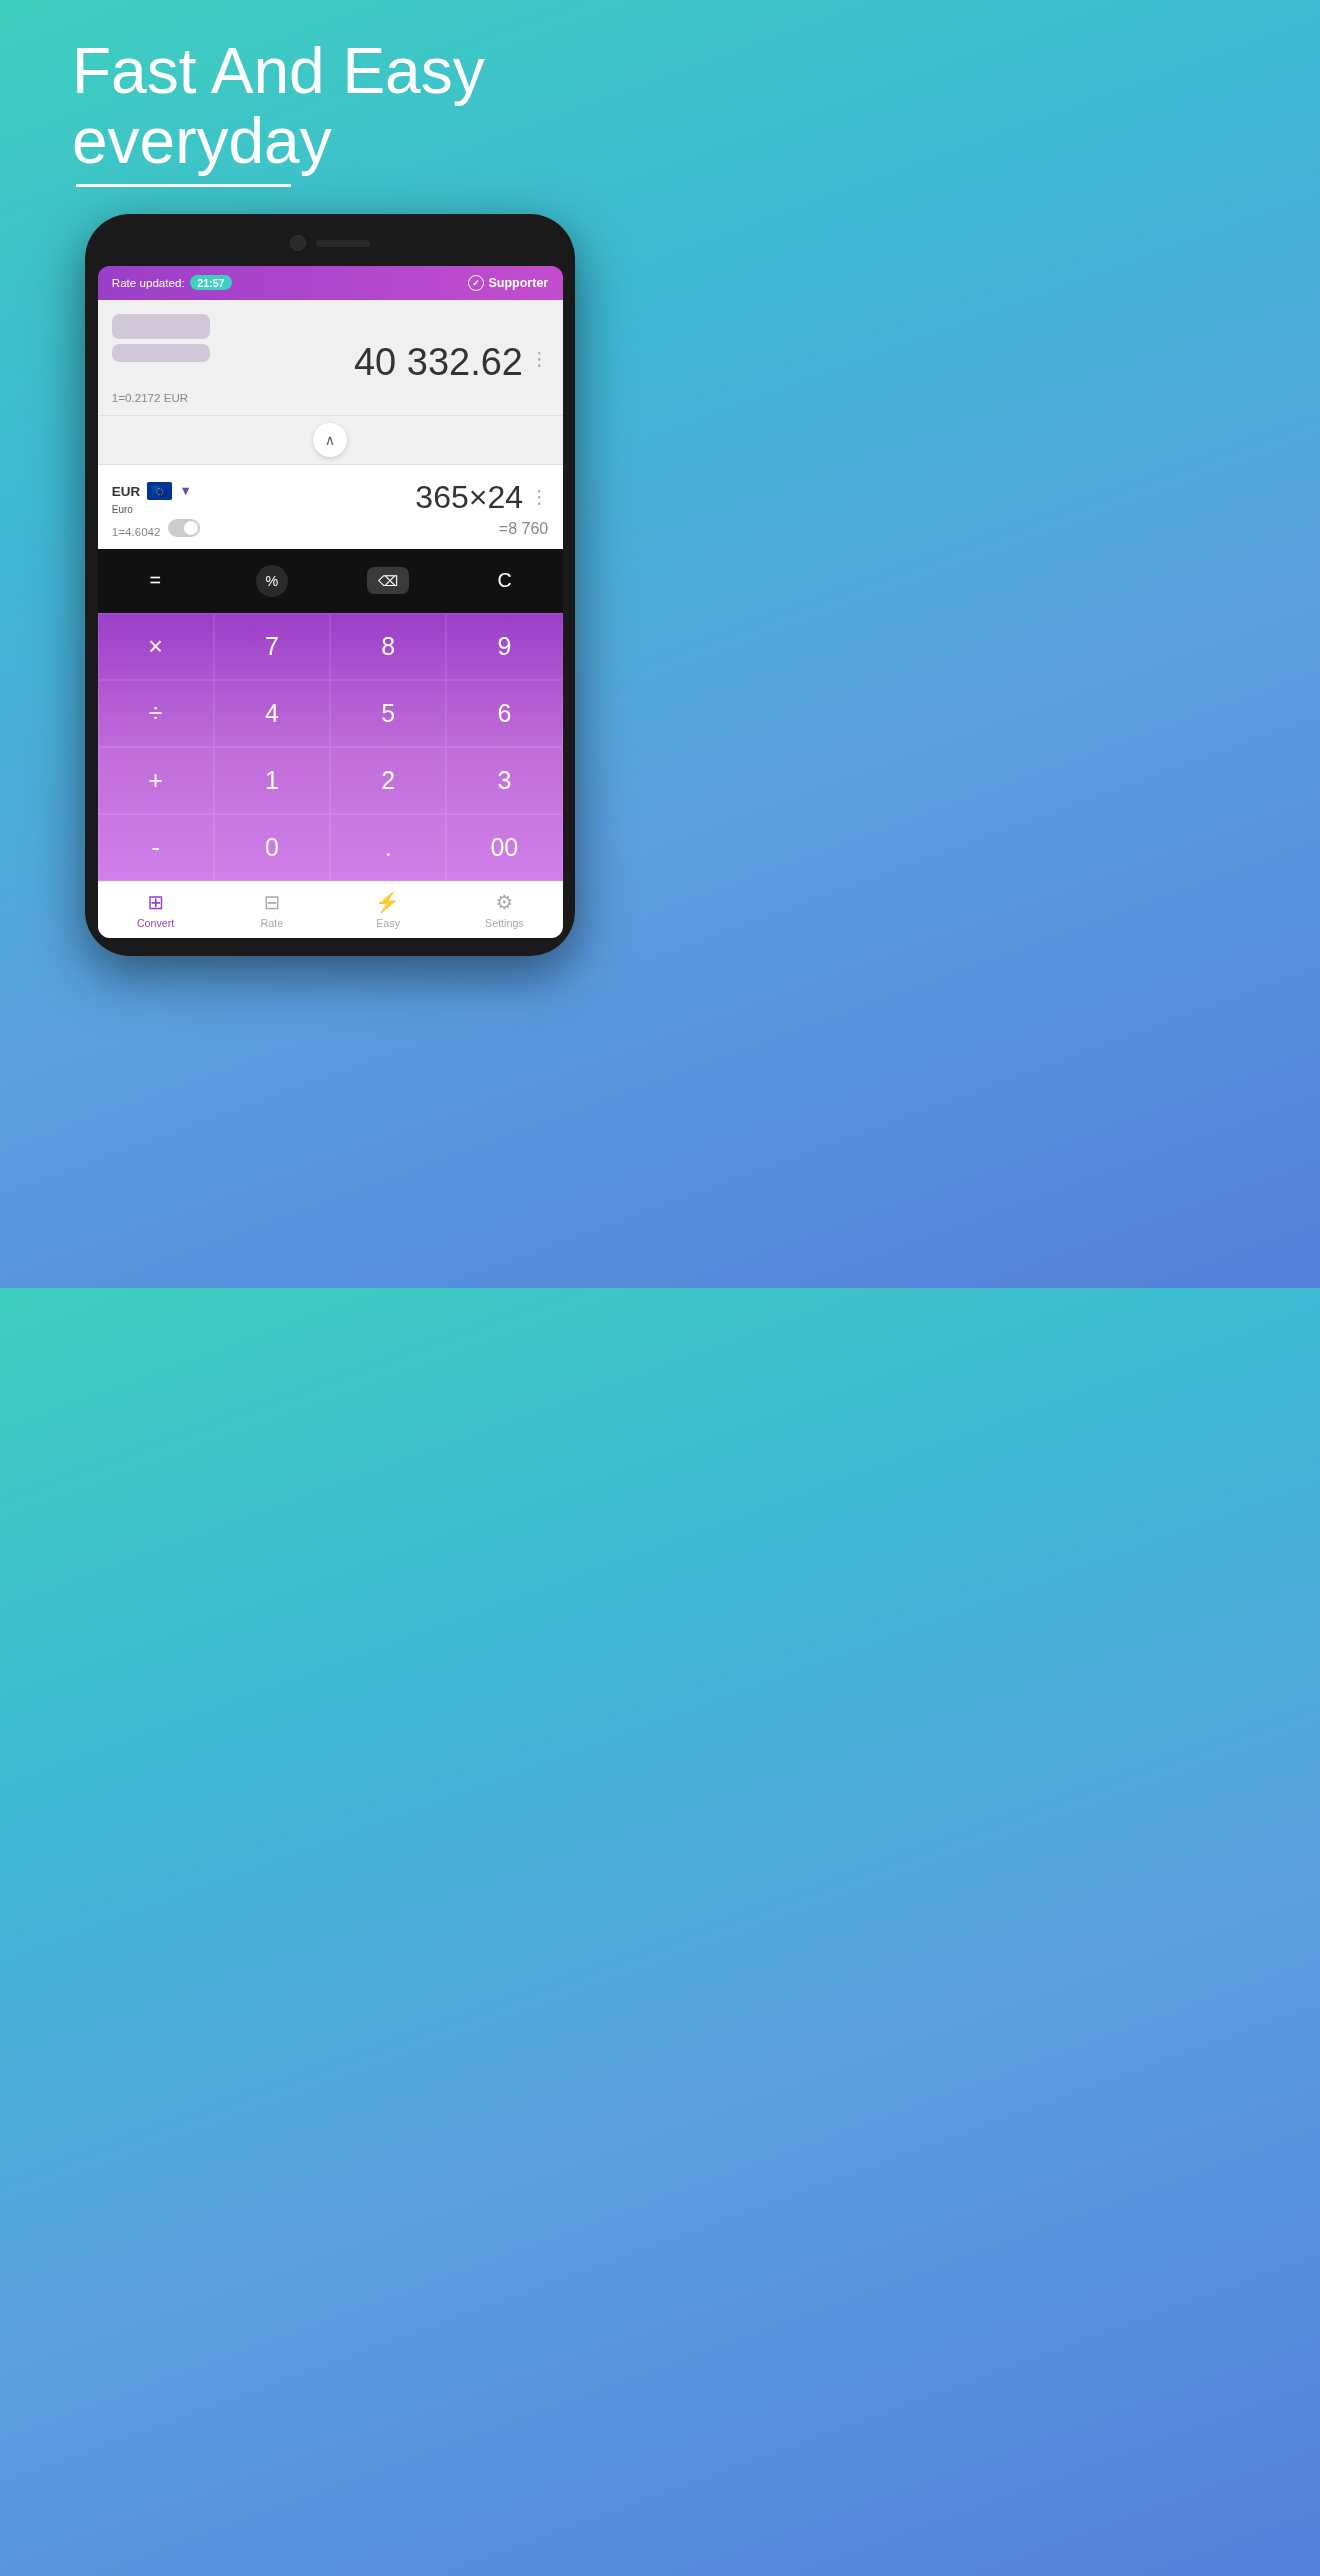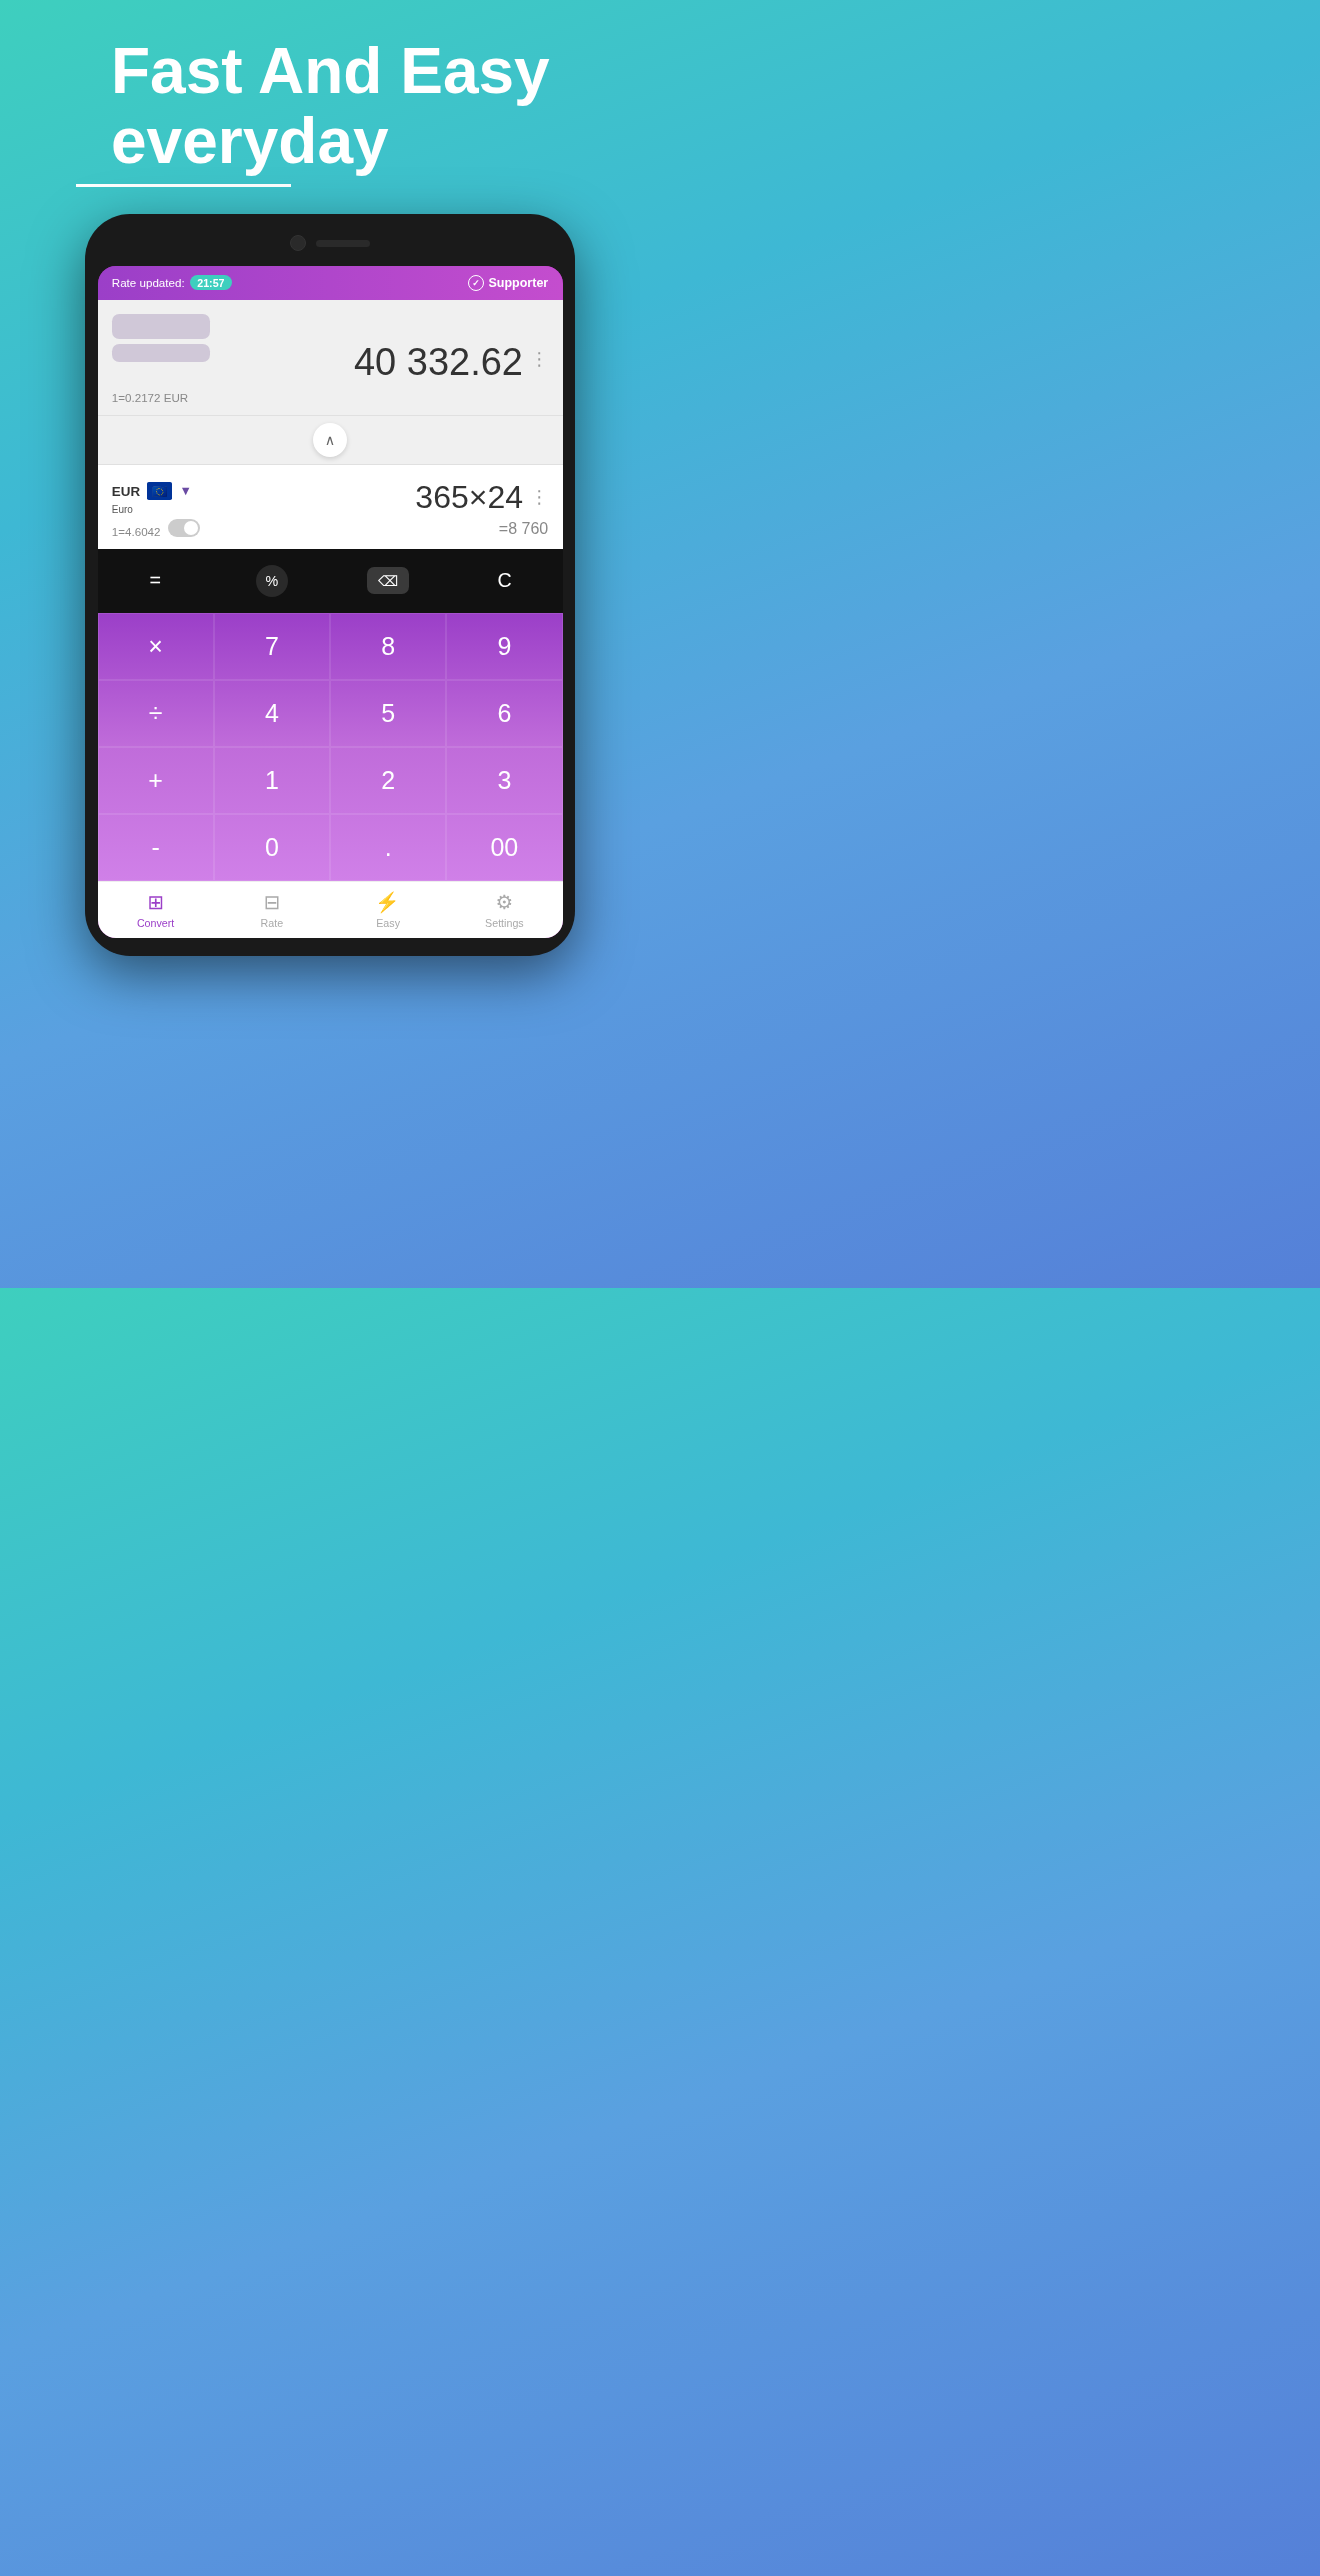--- a/index.html
+++ b/index.html
@@ -15,23 +15,22 @@
     }
 
     .hero-text {
       width: 100%;
       padding: 36px 72px 27px 72px;
       color: white;
     }
 
     .hero-title {
       font-size: 64px;
-      font-weight: 700;
+      font-weight: 400;
       line-height: 1.1;
-      margin-left: 39px;
     }
 
     .hero-underline {
       width: 215px;
       height: 2.7px;
       background: white;
       margin-top: 7.2px;
       margin-left: 3.6px;
     }
 
@@ -64,21 +63,21 @@
 
     .phone-speaker {
       width: 54px;
       height: 7.2px;
       background: #2a2a2a;
       border-radius: 3.6px;
     }
 
     .phone-screen {
       background: #a21caf;
-      border-radius: 18px;
+      border-radius: 12px;
       overflow: hidden;
     }
 
     
     .app-header {
       background: linear-gradient(90deg, #9b3fc8, #c44dce);
       padding: 9px 14.3px;
       display: flex;
       justify-content: space-between;
       align-items: center;

